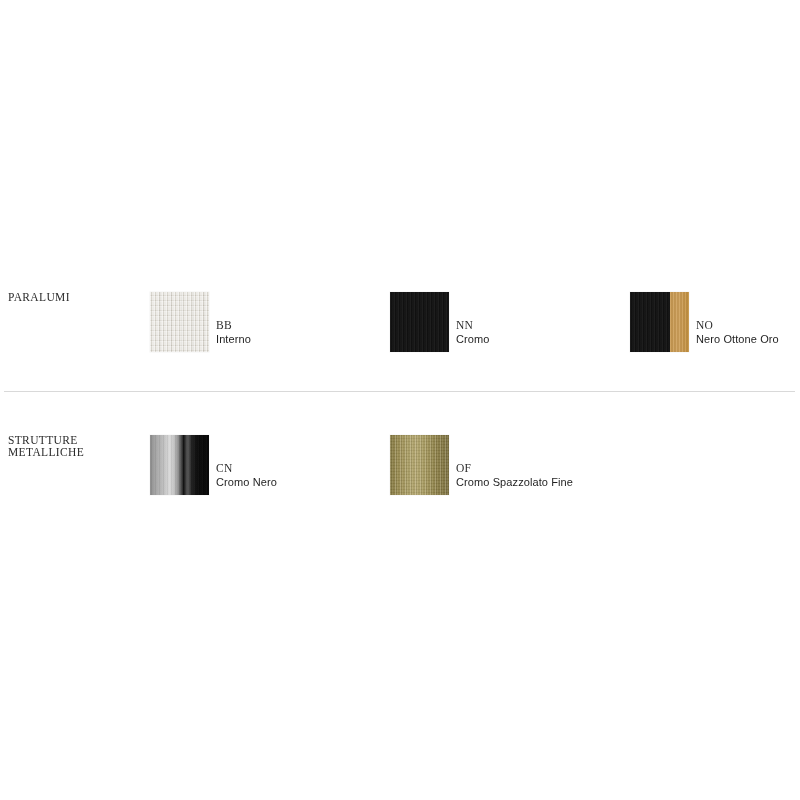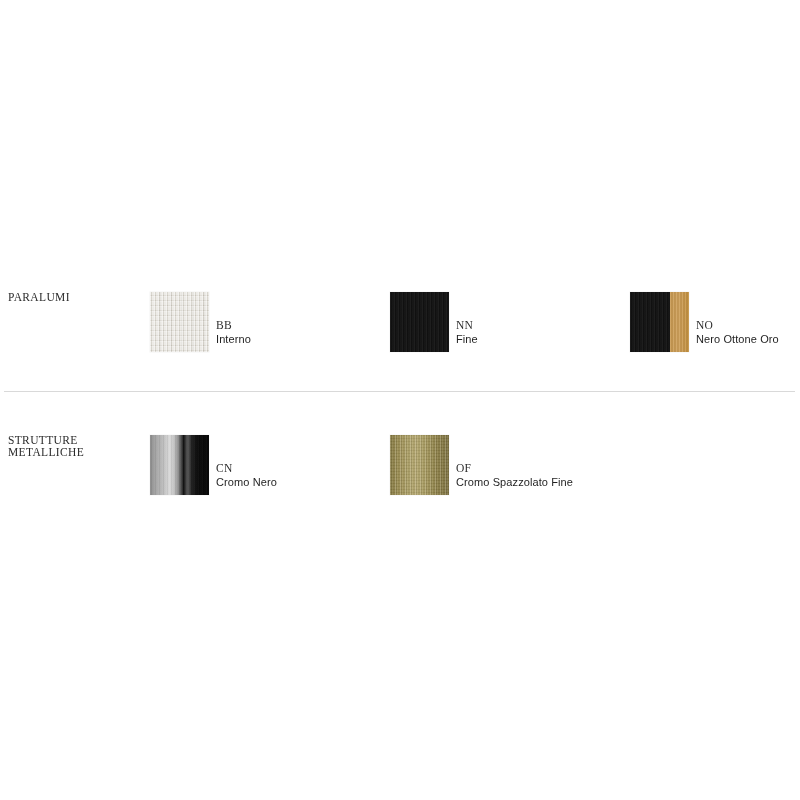--- a/index.html
+++ b/index.html
@@ -158,21 +158,21 @@
       </div>
     </div>
 
     <div class="item" style="left:390px;">
       <div class="swatch">
         <div class="fill" style="background:#121212;"></div>
         <div class="tex tex-vgrain"></div>
       </div>
       <div class="labels">
         <div class="code">NN</div>
-        <div class="name">Fine</div>
+        <div class="name">Cromo</div>
       </div>
     </div>
 
     <div class="item" style="left:630px;">
       <div class="swatch">
         <div class="fill" style="background:#121212;"></div>
         <div class="fill" style="left:67%;background:linear-gradient(90deg,#c99a52 0%,#cfa05a 45%,#c3913f 100%);"></div>
         <div class="tex tex-vgrain" style="right:33%;"></div>
         <div class="tex" style="left:67%;background-image:repeating-linear-gradient(90deg,rgba(255,255,255,0.10) 0px,rgba(255,255,255,0.10) 1px,rgba(0,0,0,0.06) 1px,rgba(0,0,0,0.06) 3px);"></div>
       </div>

